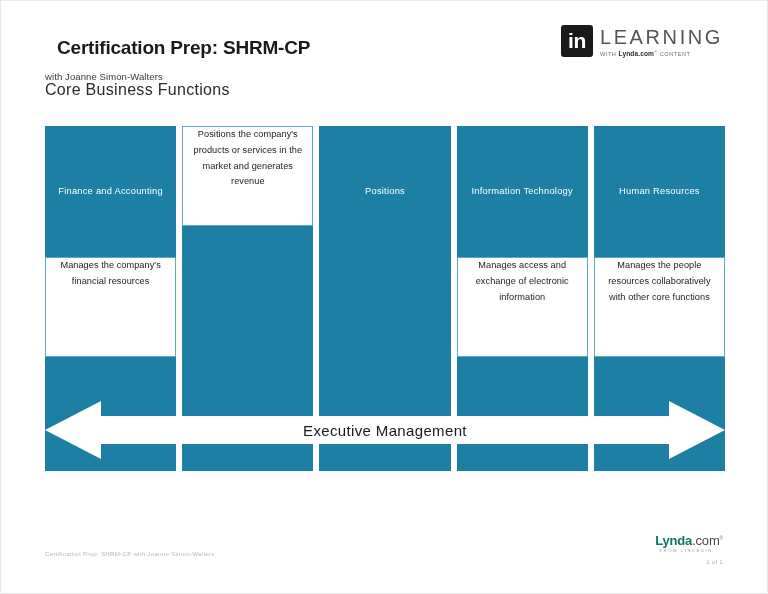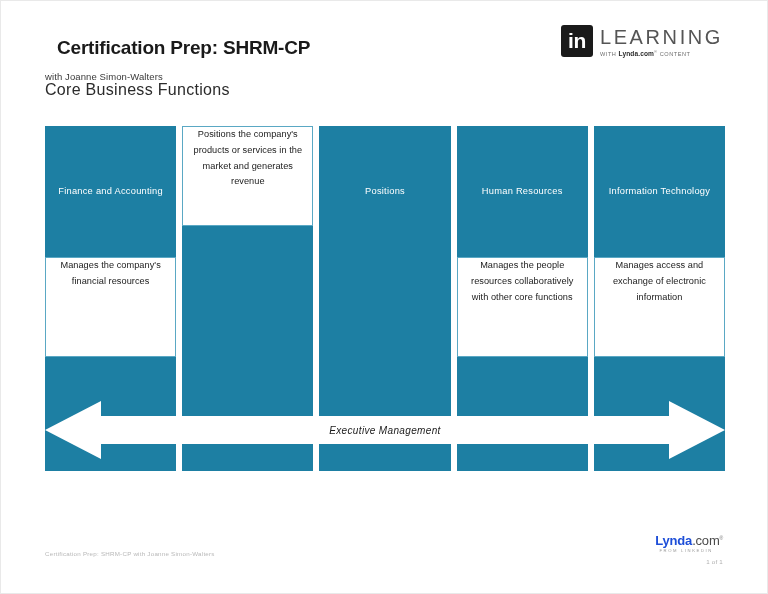--- a/index.html
+++ b/index.html
@@ -169,24 +169,23 @@
     height: 62px;
     pointer-events: none;
   }
   .arrow-layer svg { display: block; }
   .arrow-label {
     position: absolute;
     left: 0; right: 0; top: 0; bottom: 0;
     display: flex;
     align-items: center;
     justify-content: center;
-    font-size: 10px;
+    font-size: 15px;
     color: #1a1a1a;
     letter-spacing: 0.35px;
-    font-style: italic;
   }
 
   
   .footer-left {
     position: absolute;
     left: 44px;
     bottom: 36px;
     font-size: 6.2px;
     color: #b8b8b8;
     letter-spacing: 0.25px;
@@ -197,21 +196,21 @@
     bottom: 28px;
     text-align: right;
   }
   .lynda-word {
     font-size: 13px;
     color: #4a4a4a;
     letter-spacing: -0.2px;
     line-height: 1;
     white-space: nowrap;
   }
-  .lynda-word b { font-weight: bold; color: #1d4ed8; }
+  .lynda-word b { font-weight: bold; color: #0f766e; }
   .lynda-word .reg { font-size: 5px; vertical-align: super; color: #777; }
   .lynda-from {
     font-size: 4.2px;
     letter-spacing: 1.6px;
     color: #9a9a9a;
     margin-top: 1px;
     margin-right: 10px;
   }
   .page-num {
     font-size: 6.2px;
@@ -263,34 +262,34 @@
 
       <div class="col">
         <div class="col-head">
           <span>Positions</span>
         </div>
         <div class="col-foot"></div>
       </div>
 
       <div class="col">
         <div class="col-head">
+          <span>Information Technology</span>
+        </div>
+        <div class="col-body">
+          <span>Manages access and exchange of electronic information</span>
+        </div>
+        <div class="col-foot"></div>
+      </div>
+
+      <div class="col">
+        <div class="col-head">
           <span>Human Resources</span>
         </div>
         <div class="col-body">
           <span>Manages the people resources collaboratively with other core functions</span>
-        </div>
-        <div class="col-foot"></div>
-      </div>
-
-      <div class="col">
-        <div class="col-head">
-          <span>Information Technology</span>
-        </div>
-        <div class="col-body">
-          <span>Manages access and exchange of electronic information</span>
         </div>
         <div class="col-foot"></div>
       </div>
 
     </div>
 
     <div class="arrow-layer">
       <svg width="680" height="62" viewBox="0 0 680 62">
         <polygon points="0,31 56,2 56,17 624,17 624,2 680,31 624,60 624,45 56,45 56,60" fill="#ffffff"></polygon>
       </svg>

